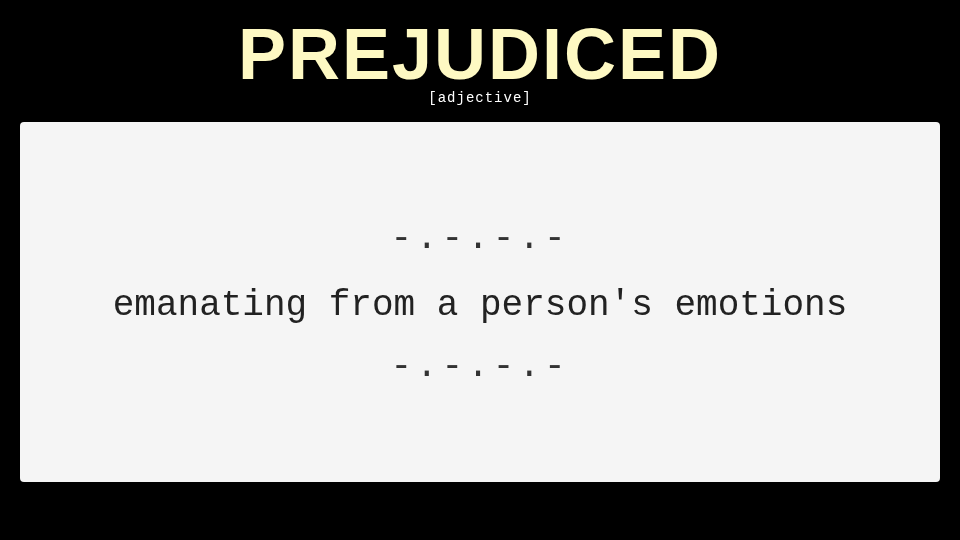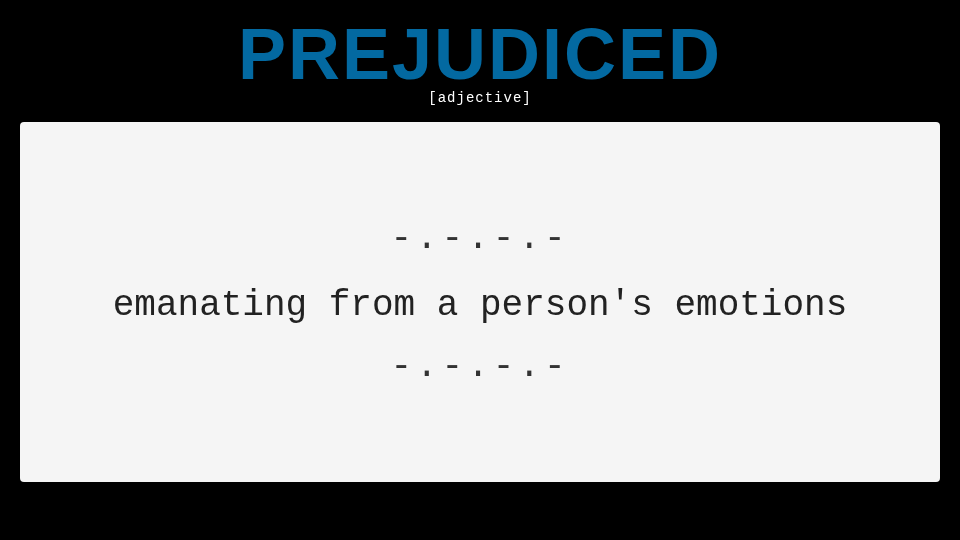--- a/index.html
+++ b/index.html
@@ -23,21 +23,21 @@
     .header-section {
       width: 100%;
       display: flex;
       flex-direction: column;
       align-items: center;
       padding-top: 18px;
       padding-bottom: 10px;
     }
 
     .main-title {
-      color: #0369a1;
+      color: #fef9c3;
       font-size: 72px;
       font-weight: 900;
       font-family: 'Arial Black', 'Arial Bold', Arial, sans-serif;
       letter-spacing: 2px;
       text-transform: uppercase;
       line-height: 1;
     }
 
     .part-of-speech {
       color: #ffffff;

